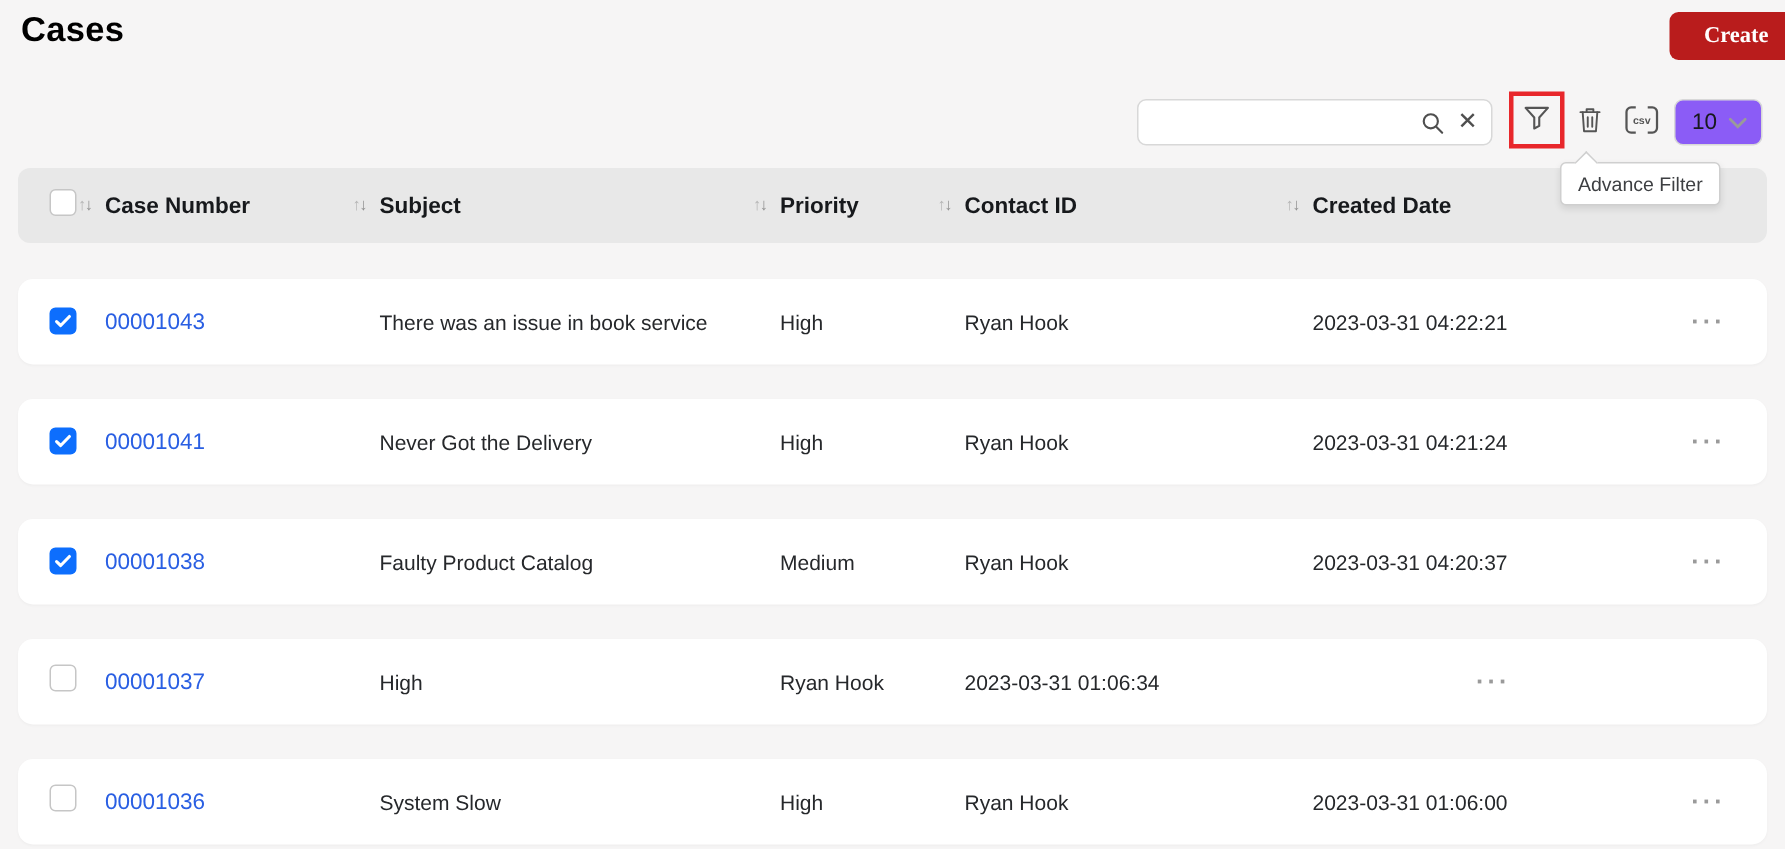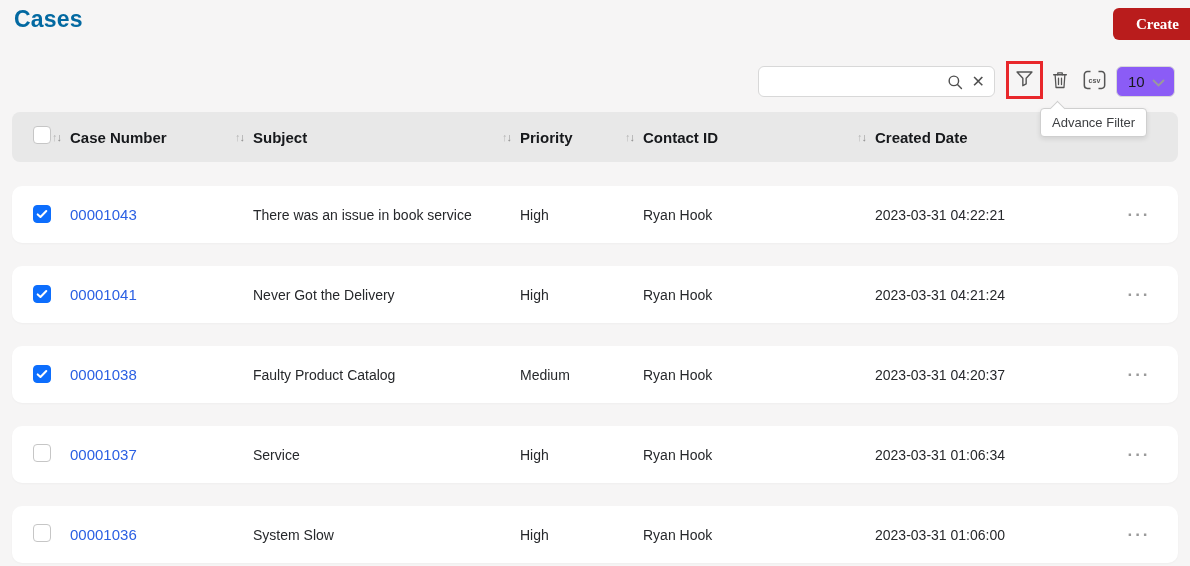--- a/index.html
+++ b/index.html
@@ -5,21 +5,21 @@
   * { box-sizing: border-box; }
   html,body { margin:0; padding:0; }
   body {
     width:1190px; height:566px; position:relative; overflow:hidden;
     background:#f6f5f5;
     font-family:"Liberation Sans", sans-serif;
     color:#26282b;
   }
   .page-title {
     position:absolute; left:14px; top:6px;
-    font-size:23px; font-weight:700; color:#0369a1; letter-spacing:.2px;text-align:center;
+    font-size:23px; font-weight:700; color:#000000; letter-spacing:.2px;text-align:center;
   }
   .create-btn {
     position:absolute; left:1113px; top:8px; width:89px; height:32px;
     background:#b91c1c; color:#fff; border:none; border-radius:6px;
     font-family:Liberation Serif, serif;
     font-size:15px; font-weight:700; cursor:pointer;
   }
   
   .search-wrap {
     position:absolute; left:758px; top:66px; width:237px; height:31px;
@@ -233,21 +233,20 @@
   <div class="cell">Medium</div>
   <div class="cell">Ryan Hook</div>
   <div class="cell">2023-03-31 04:20:37</div>
   <button class="ellipsis-btn">···</button>
 </div>
 
 <div class="row grid" style="top:426px">
   <div><span class="cb">
     </span></div>
   <a class="case-link">00001037</a>
-  <div class="cell">Service</div>
   <div class="cell">High</div>
   <div class="cell">Ryan Hook</div>
   <div class="cell">2023-03-31 01:06:34</div>
   <button class="ellipsis-btn">···</button>
 </div>
 
 <div class="row grid" style="top:506px">
   <div><span class="cb">
     </span></div>
   <a class="case-link">00001036</a>

